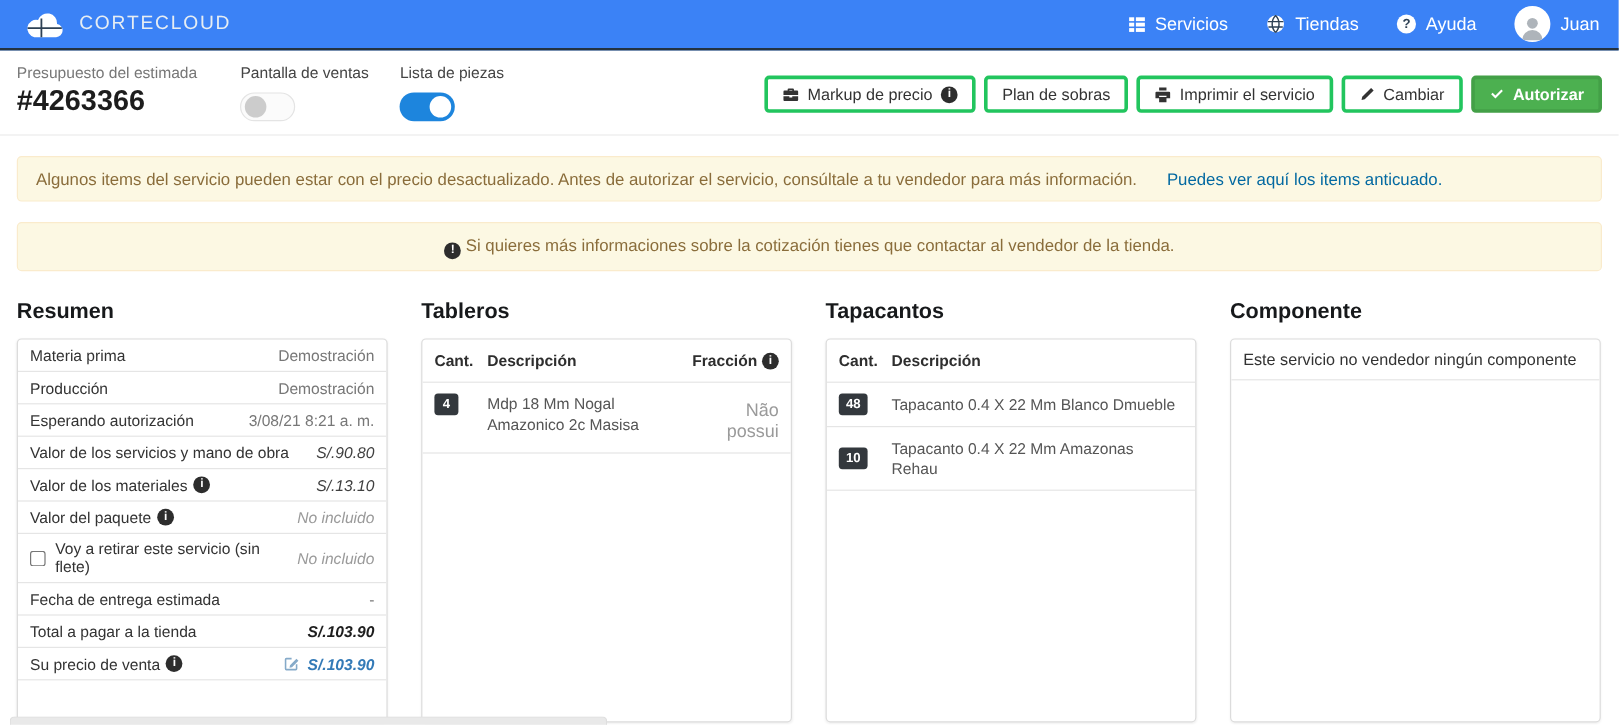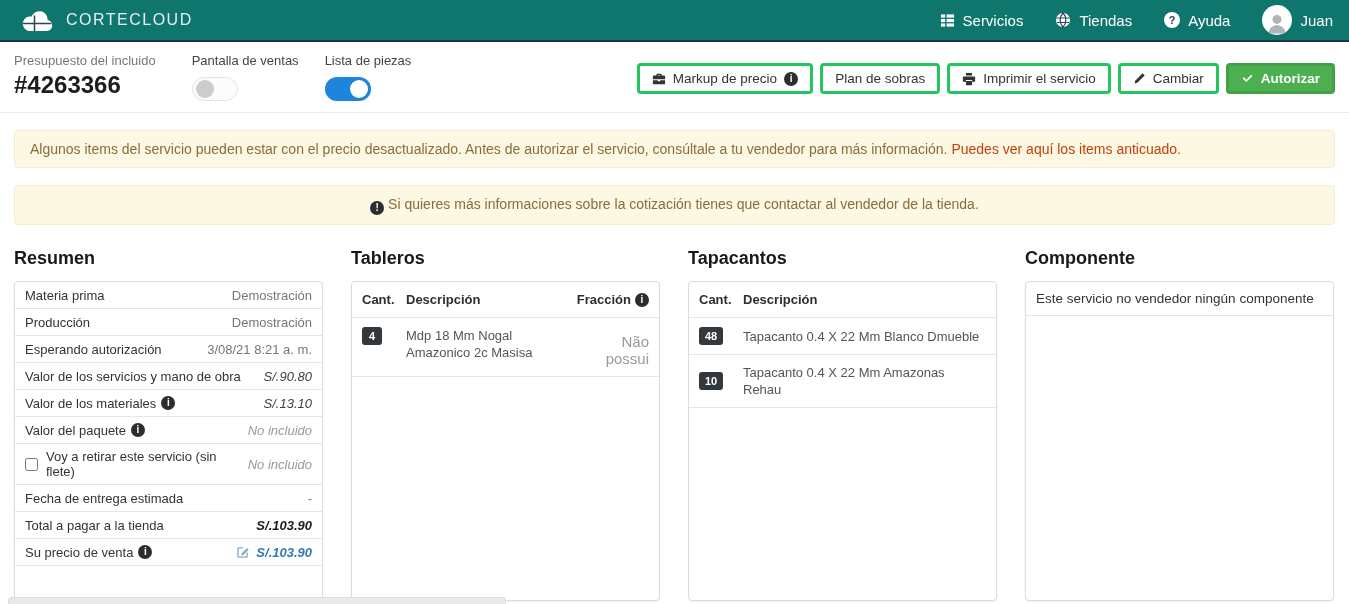--- a/index.html
+++ b/index.html
@@ -6,21 +6,21 @@
   html, body { width: 1349px; height: 604px; overflow: hidden; }
   body {
     font-family: "Liberation Sans", sans-serif;
     background: #fff;
     position: relative;
     color: #333;
   }
   
   .navbar {
     height: 42px;
-    background: #0f766e;
+    background: #3b82f6;
     border-bottom: 2px solid #233240;
     display: flex;
     align-items: center;
     justify-content: space-between;
     padding: 0 16px 0 20px;
   }
   .brand { display: flex; align-items: center; gap: 10px; color: #e6edf3; font-size: 16px; letter-spacing: 1.5px; cursor: pointer; }
   .nav-items { display: flex; align-items: center; gap: 32px; }
   .nav-item { display: flex; align-items: center; gap: 8px; color: #fff; font-size: 15px; cursor: pointer; }
   .q-icon {
@@ -69,21 +69,21 @@
   }
   .btn svg { flex: 0 0 auto; }
   .btn-green { background: #4cb050; border-color: #43a047; color: #fff; font-weight: bold; }
   
   .content { padding: 17px 14px 0 14px; }
   .alert {
     background: #fcf8e3; border: 1px solid #faebcc; border-radius: 4px;
     color: #8a6d3b; font-size: 14px; padding: 9px 15px; margin-bottom: 17px;
     line-height: 18px;
   }
-  .alert a { color: #c2410c; text-decoration: none; cursor: pointer; }
+  .alert a { color: #0369a1; text-decoration: none; cursor: pointer; margin-left: 21px; }
   .alert-center { text-align: center; }
   .circle-icon {
     display: inline-flex; width: 14px; height: 14px; border-radius: 50%;
     background: #2d2d2d; color: #fff; font-size: 10px; font-weight: bold;
     align-items: center; justify-content: center; font-style: normal;
     vertical-align: -2px; line-height: 1; cursor: pointer;
   }
   .columns { display: flex; gap: 28px; margin-top: 9px; }
   .col { width: 309px; flex: 0 0 309px; }
   .col-title { font-size: 18px; font-weight: bold; color: #17191b; margin: 6px 0 12px 0; }
@@ -182,21 +182,21 @@
             <path d="M2.3 15a5.7 5.7 0 0 1 11.4 0z"></path>
         </svg>
       </span>
       <span>Juan</span>
     </div>
   </div>
 </div>
 
 <div class="page-header">
   <div class="budget">
-    <div class="budget-label">Presupuesto del incluido</div>
+    <div class="budget-label">Presupuesto del estimada</div>
     <div class="budget-number">#4263366</div>
   </div>
   <div class="toggle-group">
     <div class="toggle-label">Pantalla de ventas</div>
     <div class="switch off">
         <span class="knob"></span>
       </div>
   </div>
   <div class="toggle-group">
     <div class="toggle-label">Lista de piezas</div>

